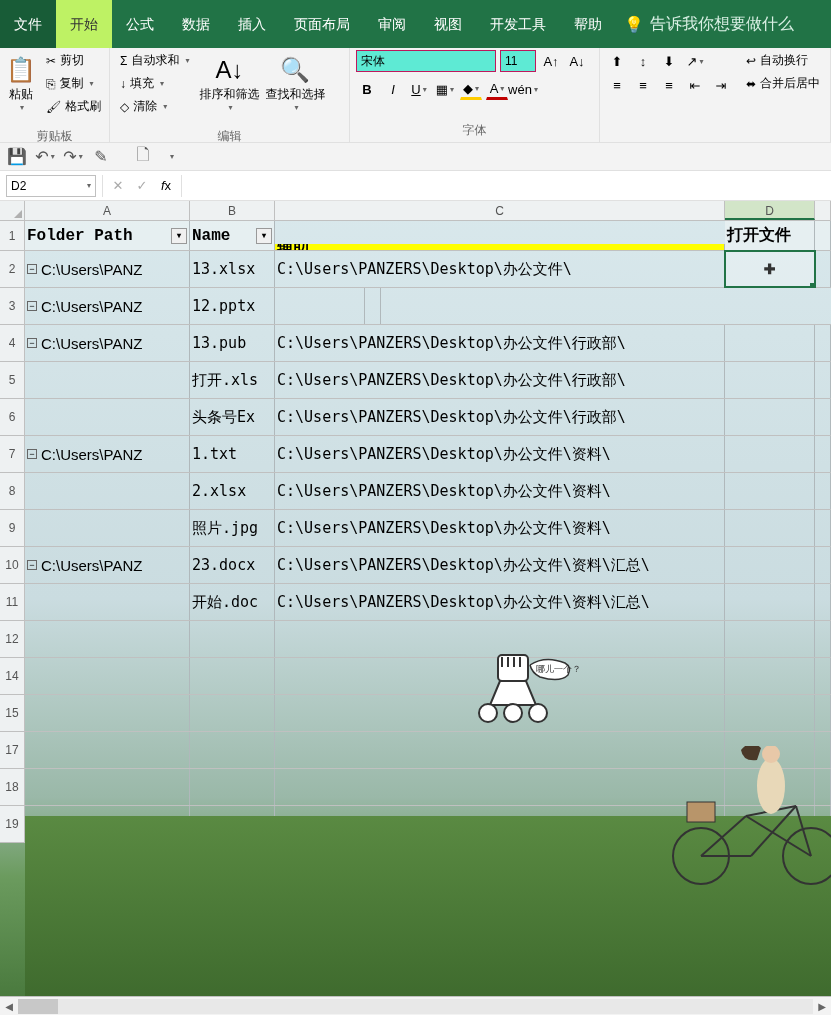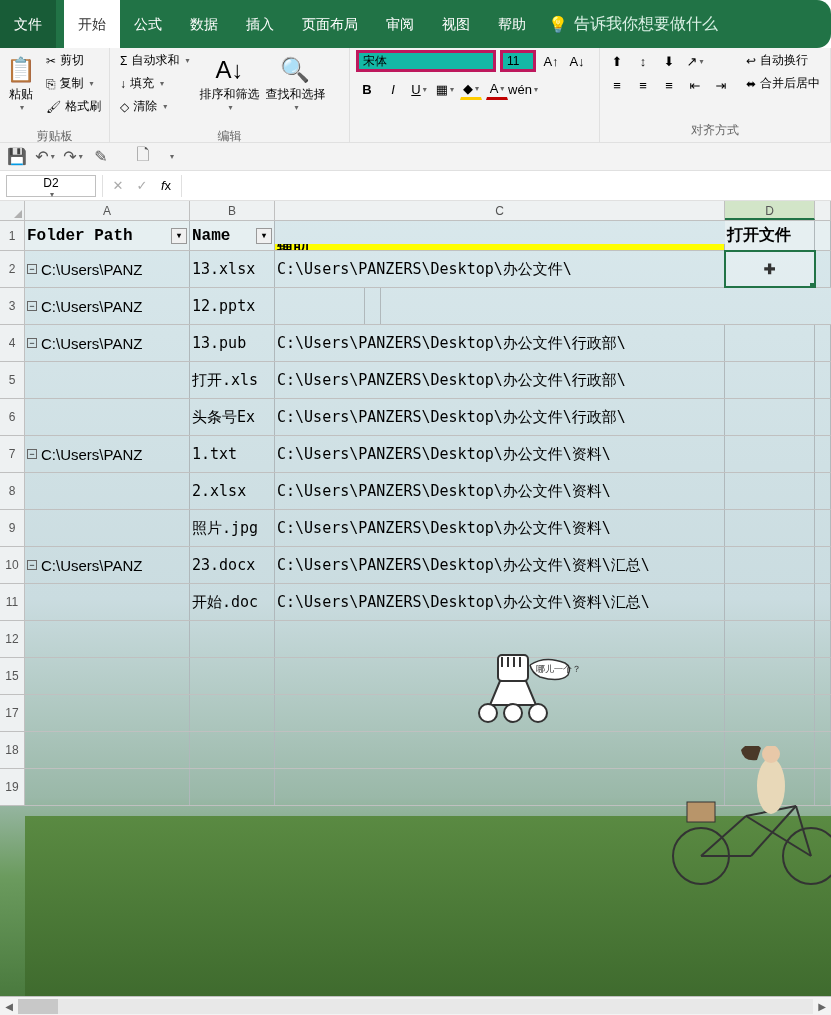--- a/index.html
+++ b/index.html
@@ -1,51 +1,51 @@
 <!DOCTYPE html>
 <html><head>
 <meta charset="utf-8">
 <style>
 * { margin: 0; padding: 0; box-sizing: border-box; font-family: "Microsoft YaHei", Arial, sans-serif; }
 body { width: 831px; height: 1015px; background: #fff; overflow: hidden; position: relative; }
 
 
-.titlebar { height: 48px; background: #217346; display: flex; align-items: center; padding: 0; border-radius: 14px; }
+.titlebar { height: 48px; background: #217346; display: flex; align-items: center; padding: 0; }
 .titlebar .tab { padding: 0 14px; height: 48px; line-height: 48px; color: #fff; font-size: 14px; cursor: pointer; }
 .titlebar .tab.file { background: #185c37; }
-.titlebar .tab.active { background: #ffffff; color: #333; margin-left: 8px; }
+.titlebar .tab.active { background: #bef264; color: #333; }
 .titlebar .bulb { color: #d9f0e4; margin-left: 8px; display: flex; align-items: center; }
 .titlebar .bulb .icon { margin-right: 6px; }
 
 
 .ribbon { height: 95px; background: #f3f3f3; display: flex; border-bottom: 1px solid #e0e0e0; overflow: hidden; }
 .group { border-right: 1px solid #e0e0e0; display: flex; flex-direction: column; justify-content: space-between; padding: 2px 6px; height: 95px; }
 .group-body { display: flex; align-items: flex-start; gap: 6px; flex: 1; }
 .group-label { text-align: center; font-size: 12px; color: #666; padding: 2px 0; position: relative; margin-top: 8px; }
 .btn-col { display: flex; flex-direction: column; gap: 2px; }
 .rbtn { display: flex; align-items: center; gap: 4px; padding: 2px 4px; font-size: 12px; cursor: pointer; white-space: nowrap; }
 .big-btn { display: flex; flex-direction: column; align-items: center; justify-content: center; width: 44px; height: 68px; font-size: 12px; cursor: pointer; }
 .big-btn .ico { font-size: 24px; margin-bottom: 2px; }
 .dd { font-size: 8px; color: #666; margin-left: 2px; }
 
 
 .font-row { display: flex; gap: 4px; align-items: center; }
-.font-select { border: 3px solid #be185d; background: #14b8a6; height: 22px; font-size: 12px; padding: 0 4px; }
+.font-select { border: 1px solid #be185d; background: #5eead4; height: 22px; font-size: 12px; padding: 0 4px; }
 .font-name { width: 140px; }
 .font-size { width: 36px; }
 .icon-btn { width: 22px; height: 22px; display: inline-flex; align-items: center; justify-content: center; cursor: pointer; font-size: 13px; }
 .icon-btn.box { border: 1px solid transparent; }
 
 
 .qat { height: 28px; background: #f3f3f3; display: flex; align-items: center; padding: 0 6px; gap: 6px; border-bottom: 1px solid #e0e0e0; }
 .qat .q { width: 22px; height: 22px; display: inline-flex; align-items: center; justify-content: center; cursor: pointer; color: #555; }
 
 
 .formula-bar { height: 30px; display: flex; align-items: center; border-bottom: 1px solid #e0e0e0; }
-.name-box { width: 90px; height: 22px; margin: 4px 6px; border: 1px solid #c0c0c0; font-size: 12px; padding: 0 4px; display: flex; align-items: center; justify-content: space-between; flex-direction: column; }
+.name-box { width: 90px; height: 22px; margin: 4px 6px; border: 1px solid #c0c0c0; font-size: 12px; padding: 0 4px; display: flex; align-items: center; justify-content: space-between; }
 .fb-btns { display: flex; gap: 2px; padding: 0 4px; border-left: 1px solid #e0e0e0; border-right: 1px solid #e0e0e0; height: 22px; align-items: center; }
 .fb-input { flex: 1; height: 22px; border: none; font-size: 12px; padding: 0 6px; }
 
 
 .grid-wrap { position: relative; height: 795px; overflow: hidden; background: linear-gradient(to bottom, #d9e8ec 0%, #cadce0 50%, #9ab8a8 75%, #6b9b5e 85%, #4a7a3e 100%); }
 .grid { position: absolute; top: 0; left: 0; right: 0; }
 .col-headers { display: flex; height: 20px; background: #eef1f2; border-bottom: 1px solid #c0c0c0; }
 .col-headers .ch { border-right: 1px solid #c0c0c0; text-align: center; font-size: 12px; color: #555; line-height: 20px; position: relative; }
 .col-headers .ch.sel { background: #d2e5c8; border-bottom: 2px solid #217346; }
 .row { display: flex; border-bottom: 1px solid #c0c0c0; height: 37px; }
@@ -84,20 +84,21 @@
 
 <div class="titlebar">
   <div class="tab file">文件</div>
   <div class="tab active">开始</div>
   <div class="tab">公式</div>
   <div class="tab">数据</div>
   <div class="tab">插入</div>
   <div class="tab">页面布局</div>
   <div class="tab">审阅</div>
   <div class="tab">视图</div>
+  <div class="tab">开发工具</div>
   <div class="tab">帮助</div>
   <div class="bulb">
     <span class="icon">💡</span>
     <span>告诉我你想要做什么</span>
   </div>
 </div>
 
 <div class="ribbon">
 
   <div class="group" style="width:110px">
@@ -177,20 +178,21 @@
         <span class="icon-btn box">
             <u>U</u>
             <span class="dd">▾</span>
           </span>
         <span class="icon-btn box">▦<span class="dd">▾</span></span>
         <span class="icon-btn box" style="border-bottom:3px solid #ffcc00">◆<span class="dd">▾</span></span>
         <span class="icon-btn box" style="border-bottom:3px solid #c00000">A<span class="dd">▾</span></span>
         <span class="icon-btn box">wén<span class="dd">▾</span></span>
       </div>
     </div>
+    <div class="group-label">字体</div>
   </div>
 
   <div class="group" style="flex:1">
     <div class="group-body" style="flex-direction:row;gap:10px">
       <div class="btn-col">
         <div class="font-row">
           <span class="icon-btn box">⬆</span>
           <span class="icon-btn box">↕</span>
           <span class="icon-btn box">⬇</span>
           <span class="icon-btn box">↗<span class="dd">▾</span></span>
@@ -207,21 +209,20 @@
         <div class="rbtn">
             <span>↩</span>
             <span>自动换行</span>
           </div>
         <div class="rbtn">
             <span>⬌</span>
             <span>合并后居中</span>
           </div>
       </div>
     </div>
-    <div class="group-label">对齐方式</div>
   </div>
 </div>
 
 <div class="qat">
   <span class="q" style="color:#5b3fa8">💾</span>
   <span class="q">↶<span class="dd">▾</span></span>
   <span class="q">↷<span class="dd">▾</span></span>
   <span class="q">✎</span>
   <span style="width:8px"></span>
   <span class="q">🗋</span>
@@ -353,20 +354,28 @@
         <div class="row">
           <div class="rh">11</div>
           <div class="cell wA"></div>
           <div class="cell wB">开始.doc</div>
           <div class="cell wC">C:\Users\PANZERS\Desktop\办公文件\资料\汇总\</div>
           <div class="cell wD"></div>
           <div class="cell wE"></div>
         </div>
         <div class="row">
           <div class="rh">12</div>
+          <div class="cell wA"></div>
+          <div class="cell wB"></div>
+          <div class="cell wC"></div>
+          <div class="cell wD"></div>
+          <div class="cell wE"></div>
+        </div>
+        <div class="row">
+          <div class="rh">14</div>
           <div class="cell wA"></div>
           <div class="cell wB"></div>
           <div class="cell wC"></div>
           <div class="cell wD"></div>
           <div class="cell wE"></div>
         </div>
         <div class="row">
           <div class="rh">15</div>
           <div class="cell wA"></div>
           <div class="cell wB"></div>

